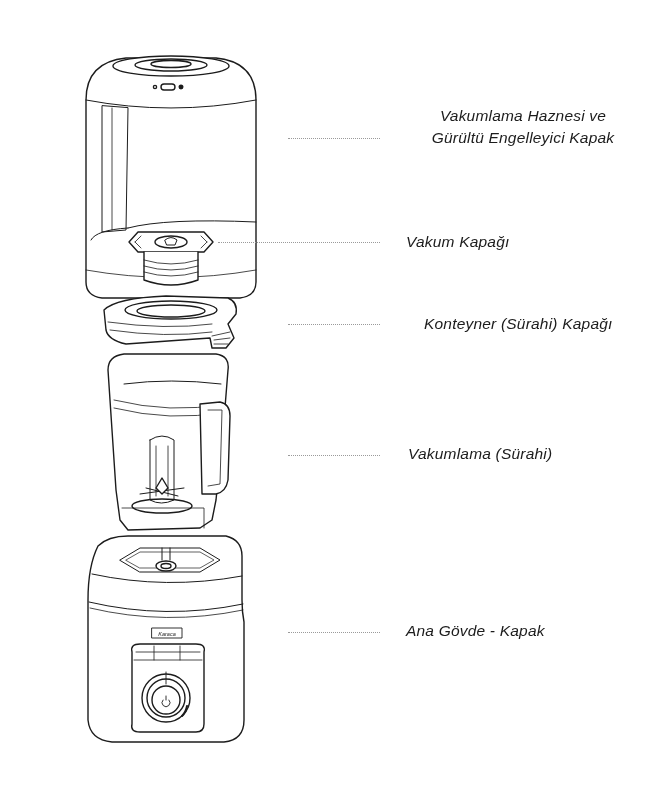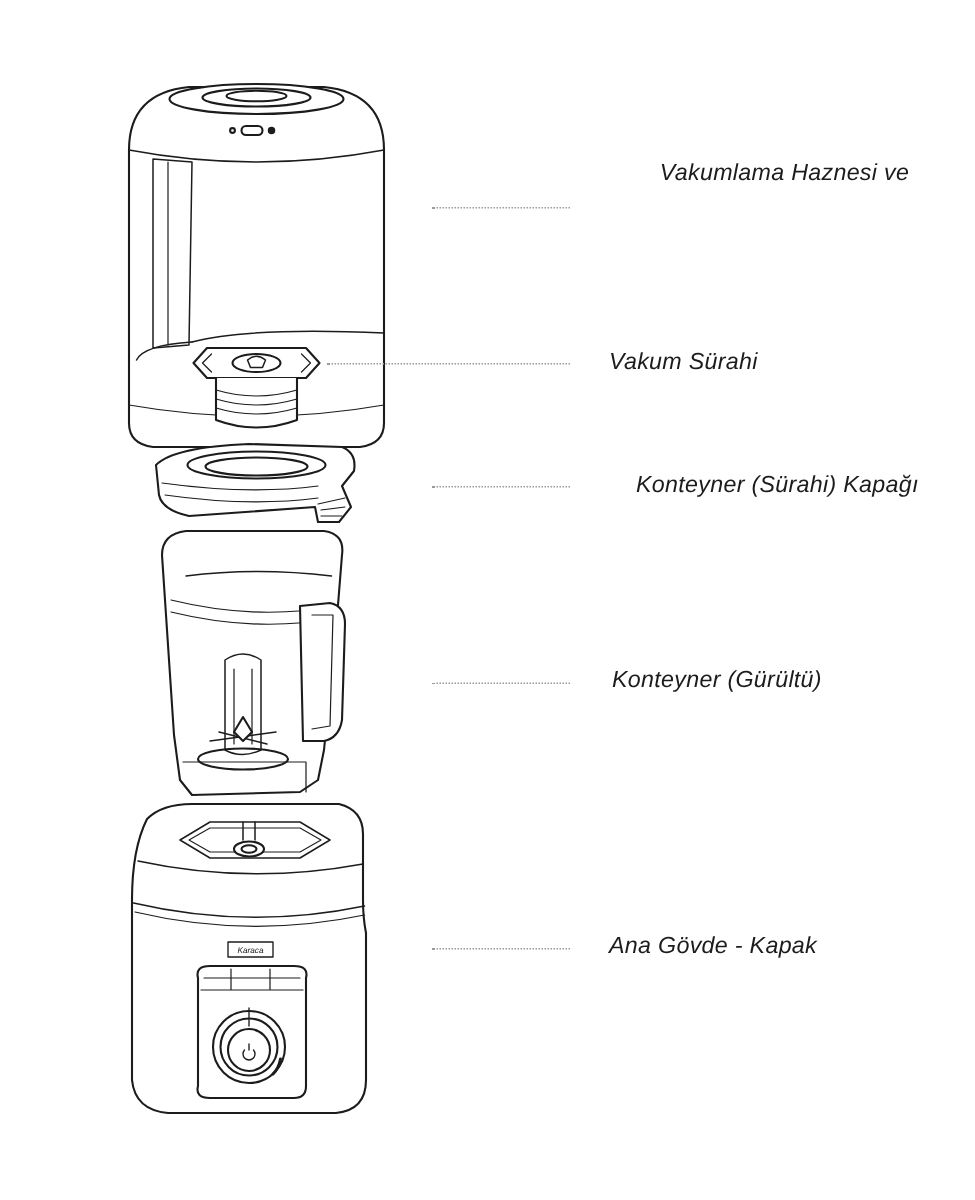--- a/index.html
+++ b/index.html
@@ -86,26 +86,27 @@
   
   <div class="leader" style="left:272px;top:138px;width:92px;"></div>
   <div class="leader" style="left:202px;top:242px;width:162px;"></div>
   <div class="leader" style="left:272px;top:324px;width:92px;"></div>
   <div class="leader" style="left:272px;top:455px;width:92px;"></div>
   <div class="leader" style="left:272px;top:632px;width:92px;"></div>
 
   
   <div class="label center" style="left:388px;top:105px;width:238px;">
     <div>Vakumlama Haznesi ve</div>
+    <div>Gürültü Engelleyici Kapak</div>
   </div>
   <div class="label" style="left:390px;top:231px;">
-    <span>Vakum Sürahi</span>
+    <span>Vakum Kapağı</span>
   </div>
   <div class="label" style="left:392px;top:313px;margin-left:16px;">
     <span>Konteyner (Sürahi) Kapağı</span>
   </div>
   <div class="label" style="left:392px;top:443px;">
-    <span>Konteyner (Gürültü)</span>
+    <span>Vakumlama (Sürahi)</span>
   </div>
   <div class="label" style="left:390px;top:620px;">
     <span>Ana Gövde - Kapak</span>
   </div>
 </div>
 
 </body></html>

